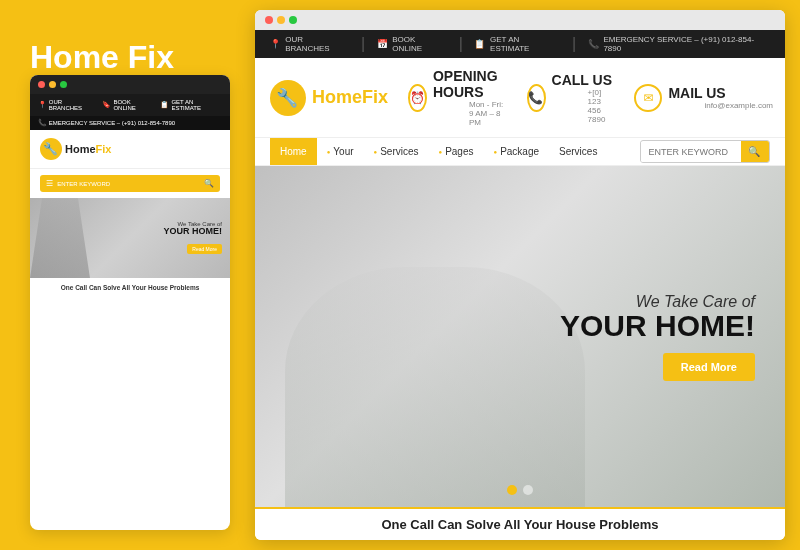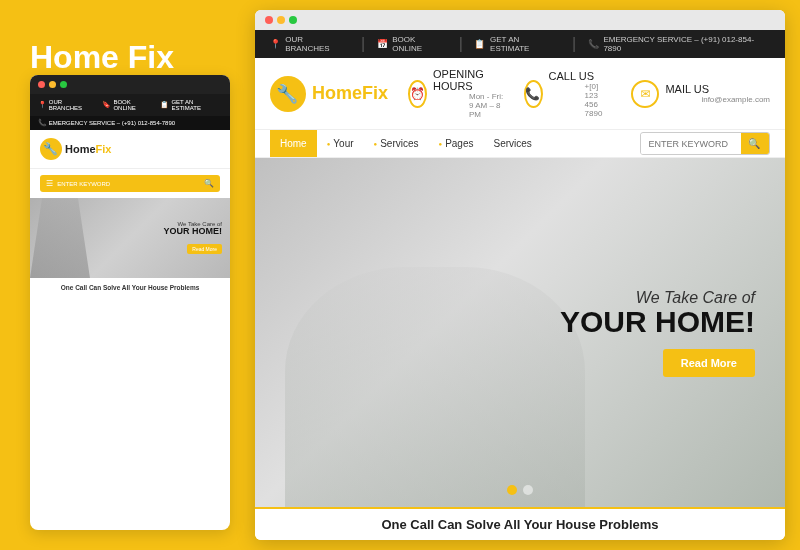--- a/index.html
+++ b/index.html
@@ -277,22 +277,22 @@
       height: 28px;
       border: 2px solid #F5C014;
       border-radius: 50%;
       display: flex;
       align-items: center;
       justify-content: center;
       color: #F5C014;
       font-size: 12px;
     }
     .header-info-text .label {
-      font-size: 11px;
-      font-weight: normal;
+      font-size: 14px;
+      font-weight: bold;
       color: #222;
       text-transform: uppercase;
     }
     .header-info-text .value {
       font-size: 8px;
       color: #888;
       margin-left: 36px;
     }
 
     
@@ -573,20 +573,24 @@
       </div>
       <div class="nav-item">
         <span class="nav-dot">●</span>
         <span>Services</span>
       </div>
       <div class="nav-item">
         <span class="nav-dot">●</span>
         <span>Pages</span>
       </div>
       <div class="nav-item">
+        <span class="nav-dot">●</span>
+        <span>Package</span>
+      </div>
+      <div class="nav-item">
         <span>Services</span>
       </div>
     </div>
     <div class="nav-search">
       <input class="nav-search-input" type="text" placeholder="ENTER KEYWORD" style="">
       <button class="nav-search-btn">🔍</button>
     </div>
   </div>
 
   <div class="hero">

